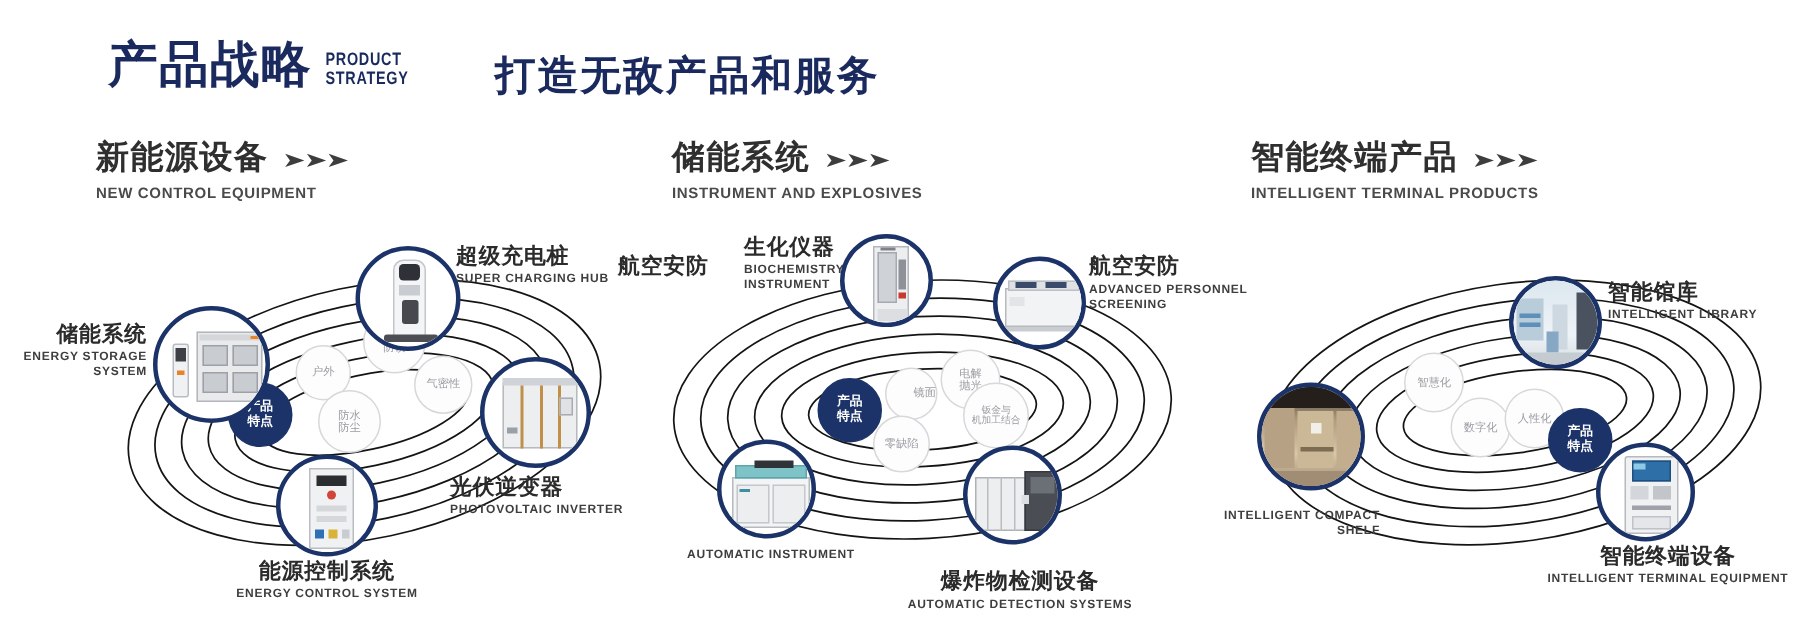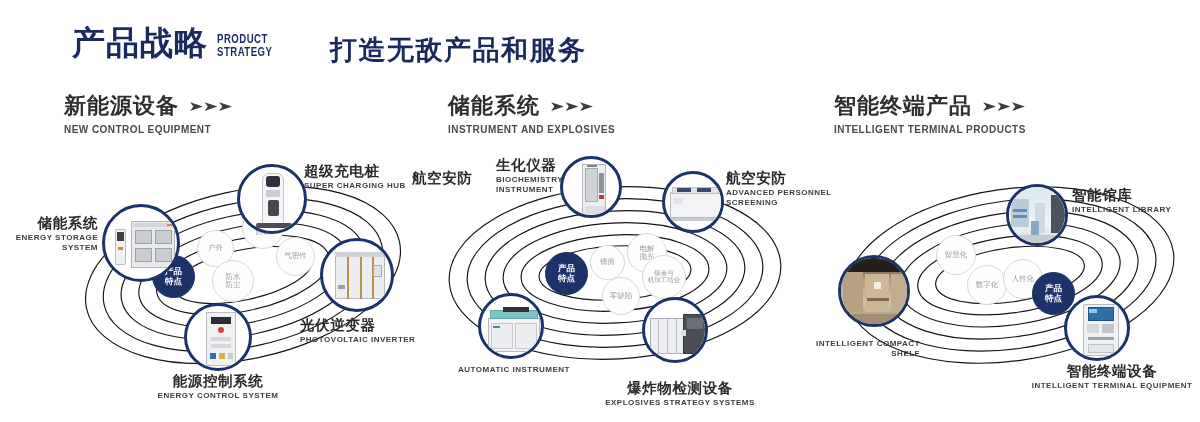--- a/index.html
+++ b/index.html
@@ -247,32 +247,32 @@
         <ellipse rx="76" ry="27"></ellipse>
       </g>
     </svg>
 
     <div class="feat core" style="left:115px;top:97px;width:43px;height:43px;">
       <div>
         <div>产品</div>
         <div>特点</div>
       </div>
     </div>
-    <div class="feat ghost" style="left:160px;top:90px;width:35px;height:35px;">
+    <div class="feat ghost" style="left:160px;top:90px;width:35px;height:35px;justify-content:flex-end;">
       <div>
           <div>镜面</div>
         </div>
     </div>
     <div class="feat ghost" style="left:197px;top:78px;width:40px;height:40px;">
       <div>
         <div>电解</div>
         <div>抛光</div>
       </div>
     </div>
-    <div class="feat ghost" style="left:172px;top:122px;width:38px;height:38px;">
+    <div class="feat ghost" style="left:152px;top:122px;width:38px;height:38px;">
       <div>
           <div>零缺陷</div>
         </div>
     </div>
     <div class="feat ghost" style="left:212px;top:100px;width:44px;height:44px;font-size:6.5px;">
       <div>
         <div>钣金与</div>
         <div>机加工结合</div>
       </div>
     </div>
@@ -333,21 +333,21 @@
         <div class="dv" style="left:13px;top:18px;width:1px;height:36px;background:#b9bcc1;"></div>
         <div class="dv" style="left:22px;top:18px;width:1px;height:36px;background:#b9bcc1;"></div>
         <div class="dv" style="left:31px;top:18px;width:1px;height:36px;background:#b9bcc1;"></div>
         <div class="dv" style="left:38px;top:14px;width:24px;height:40px;background:#4a4d53;border:1px solid #35383d;"></div>
         <div class="dv" style="left:42px;top:18px;width:16px;height:11px;background:#6b6f76;"></div>
         <div class="dv" style="left:36px;top:30px;width:5px;height:6px;background:#dcdee2;"></div>
       </div>
     </div>
     <div class="cap ta-c" style="left:150px;top:225px;width:200px;">
       <div class="cn">爆炸物检测设备</div>
-      <div class="en">EXPLOSIVES STRATEGY SYSTEMS</div>
+      <div class="en">AUTOMATIC DETECTION SYSTEMS</div>
     </div>
   </div>
 
   <div class="cluster" style="left:820px;top:155px;width:370px;height:240px;">
 
     <svg class="orbit-svg" width="370" height="240" viewBox="0 0 370 240">
       <g transform="translate(190,120) rotate(-8)" fill="none" stroke="#141414" stroke-width="1.15">
         <ellipse rx="165" ry="86"></ellipse>
         <ellipse rx="147" ry="74"></ellipse>
         <ellipse rx="129" ry="62"></ellipse>

